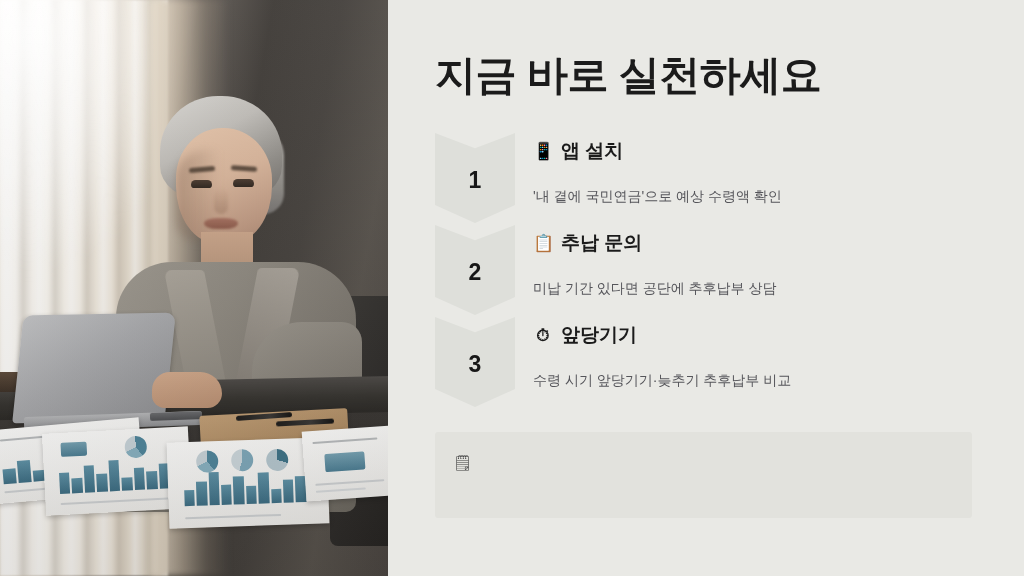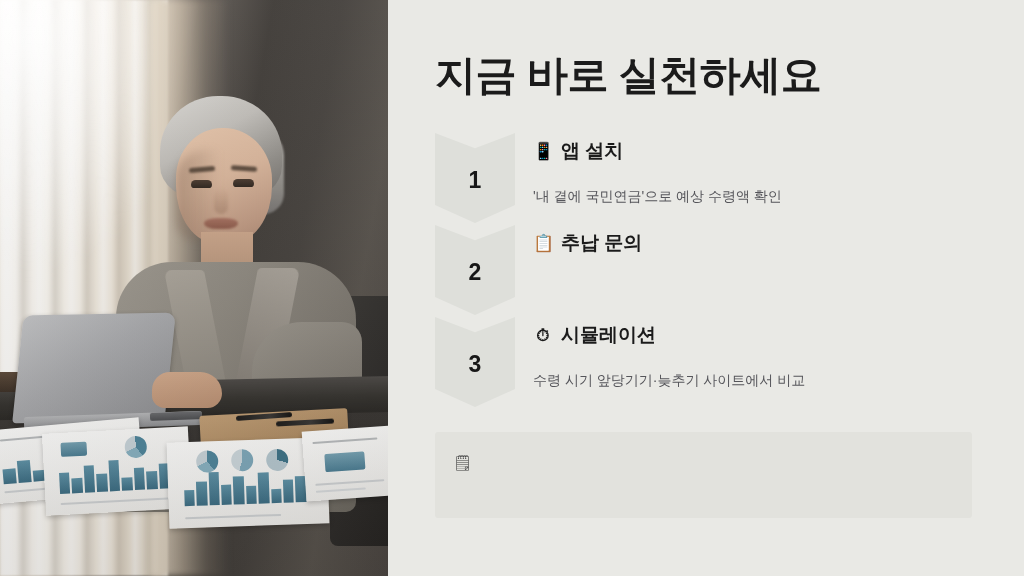--- a/index.html
+++ b/index.html
@@ -553,33 +553,34 @@
 
       <div class="step-row">
         <div class="step-badge">
           <span class="step-number">2</span>
         </div>
         <div class="step-body">
           <div class="step-heading">
             <span class="step-icon">📋</span>
             <span>추납 문의</span>
           </div>
+          <div class="step-desc">미납 기간 있다면 공단에 추후납부 상담</div>
         </div>
       </div>
 
       <div class="step-row">
         <div class="step-badge">
           <span class="step-number">3</span>
         </div>
         <div class="step-body">
           <div class="step-heading">
             <span class="step-icon">⏱</span>
-            <span>시뮬레이션</span>
+            <span>앞당기기</span>
           </div>
-          <div class="step-desc">수령 시기 앞당기기·늦추기 사이트에서 비교</div>
+          <div class="step-desc">수령 시기 앞당기기·늦추기 추후납부 비교</div>
         </div>
       </div>
 
     </div>
 
     <div class="note-box">
       <span class="note-icon">🗒</span>
     </div>
 
   </div>

